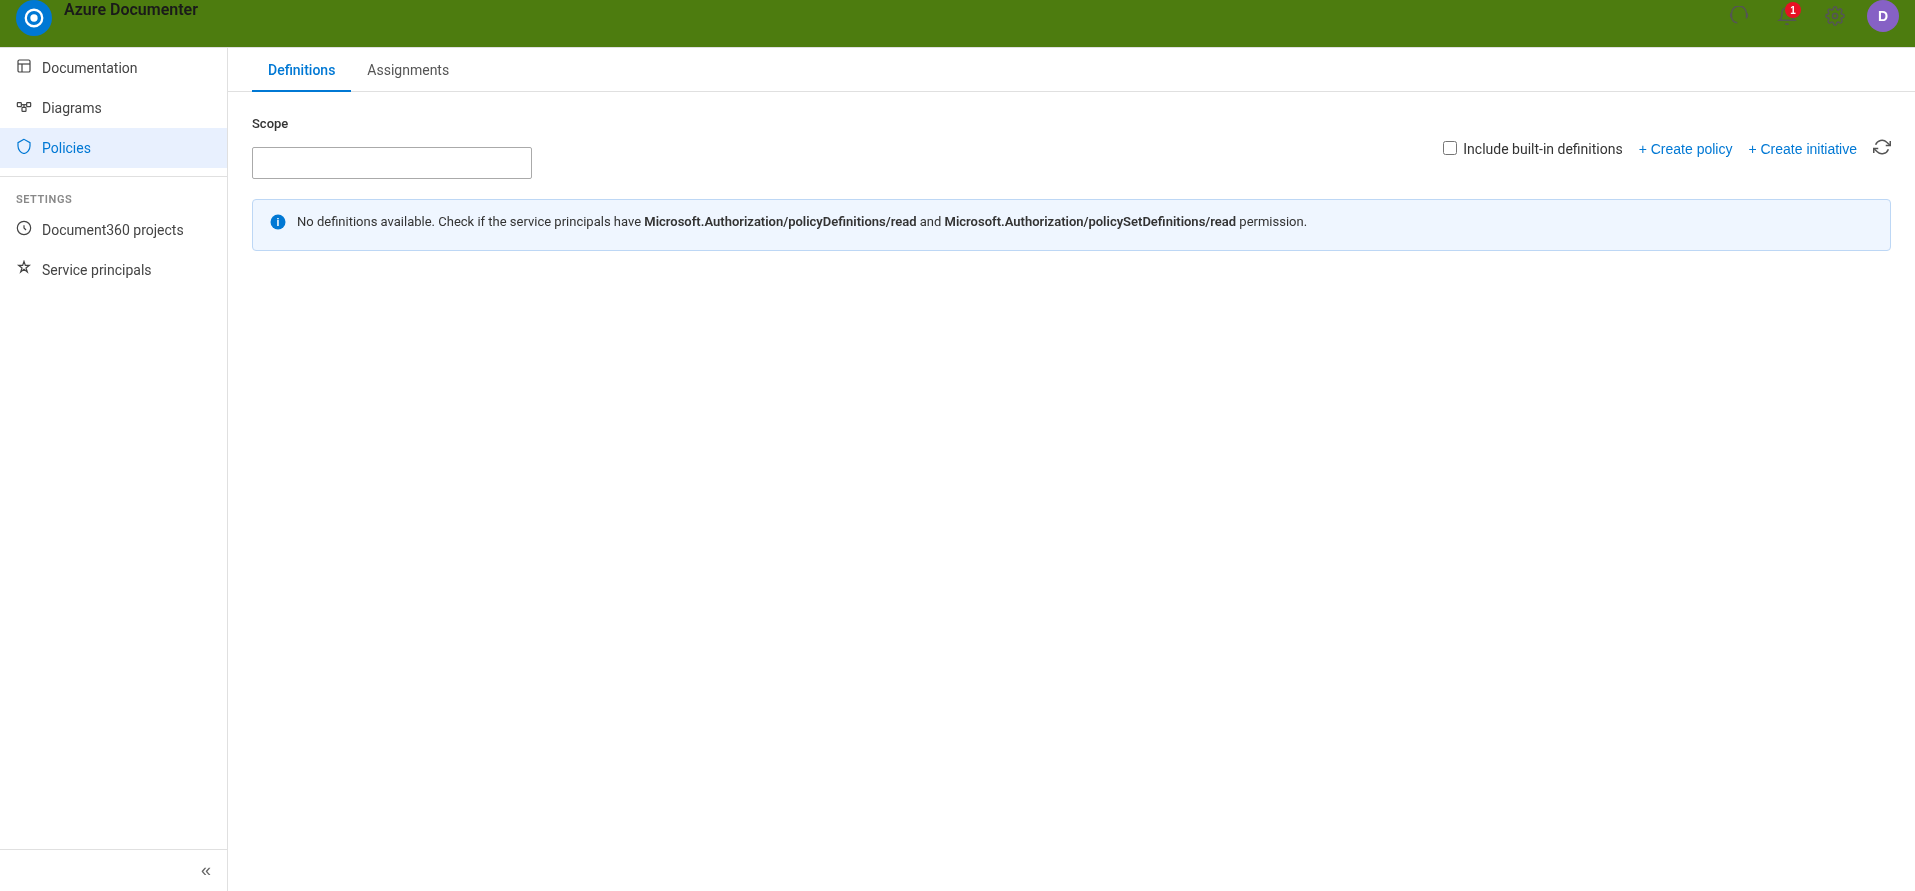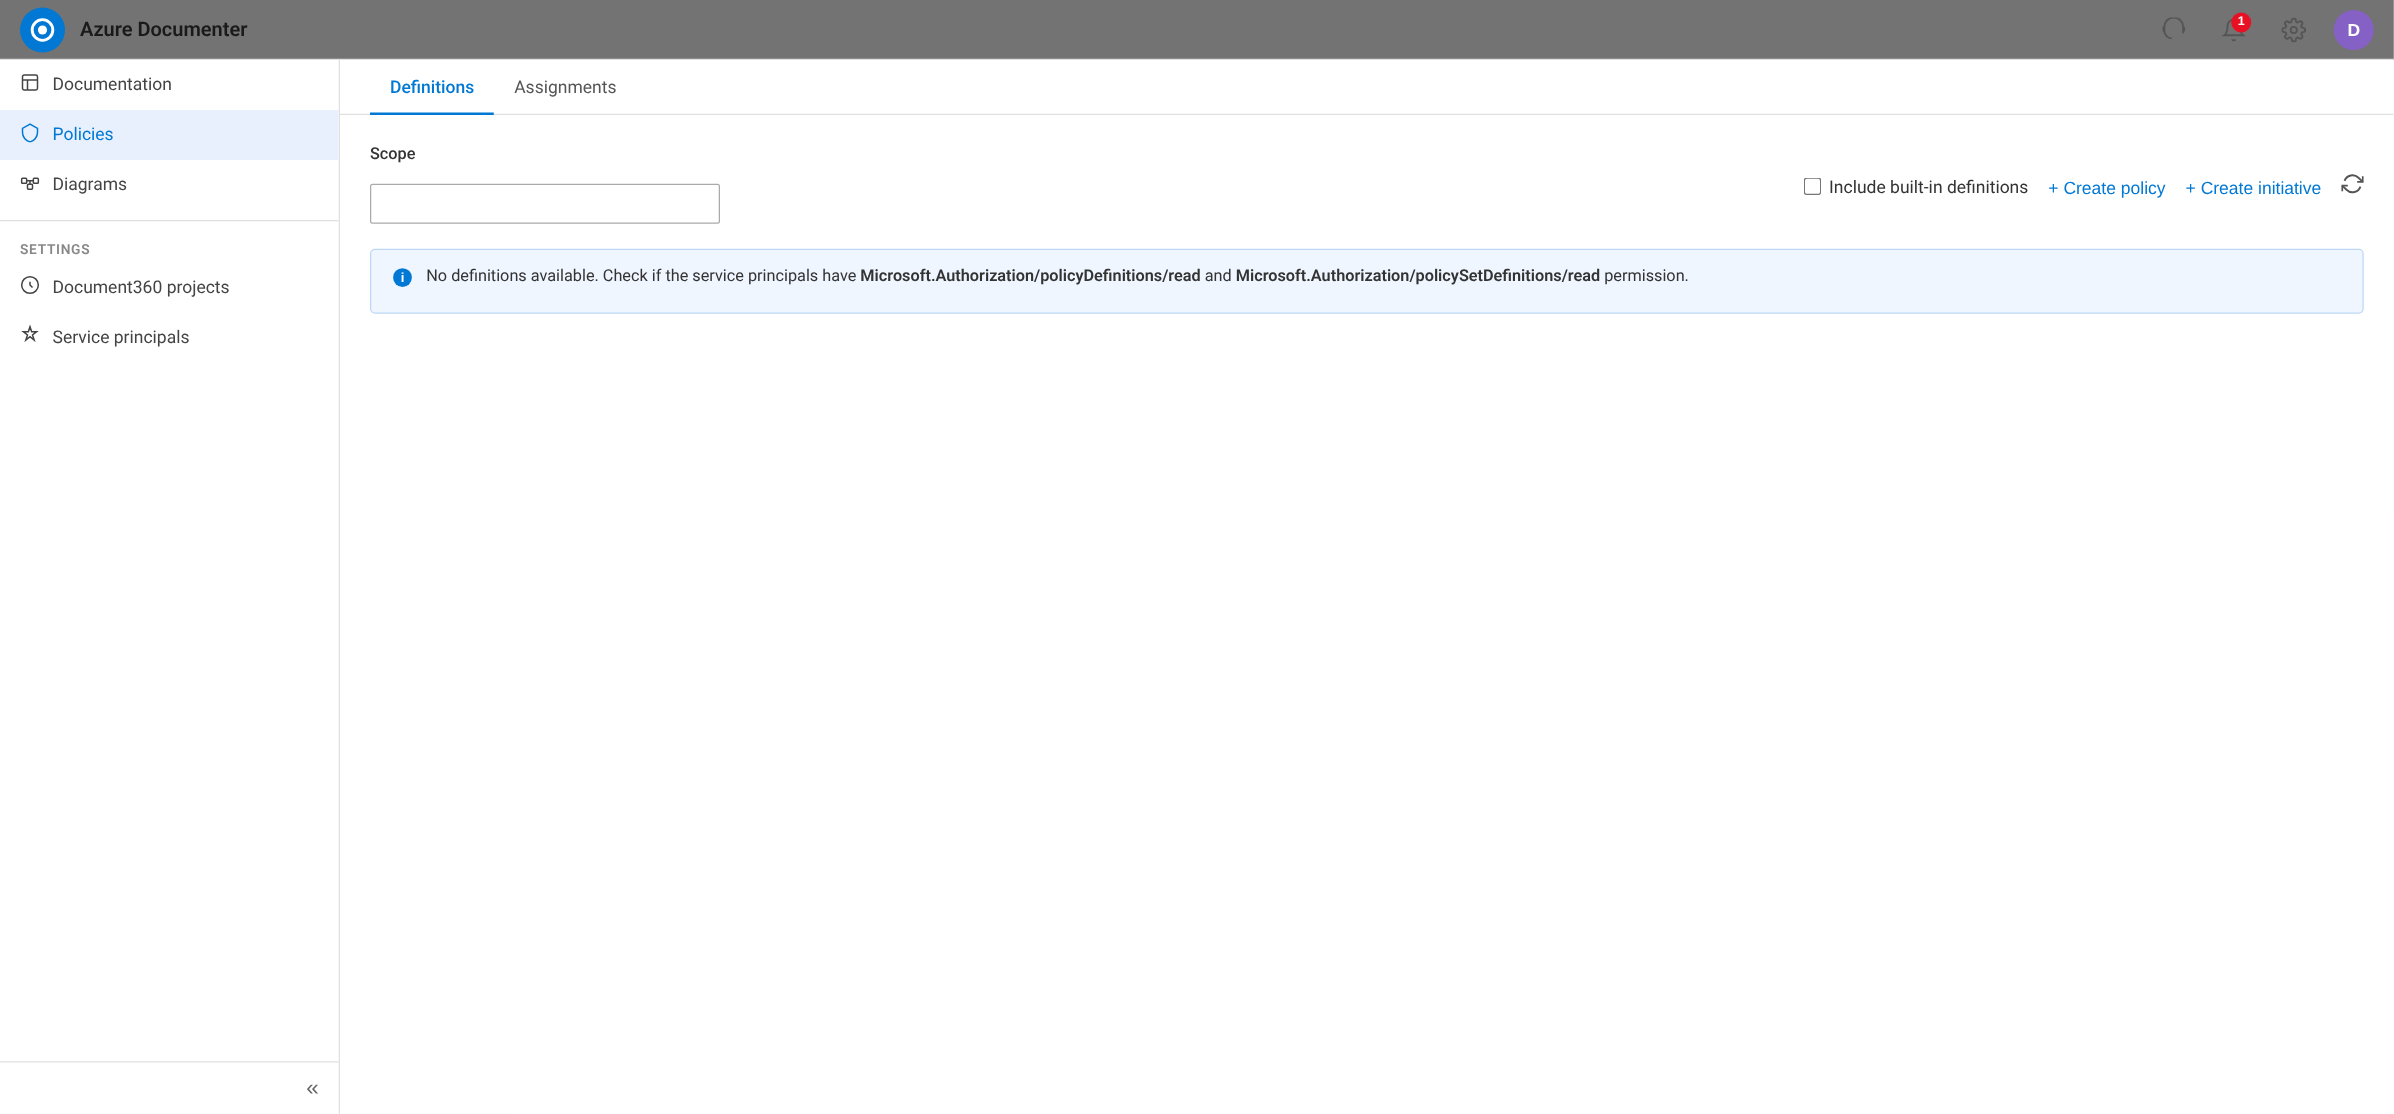--- a/index.html
+++ b/index.html
@@ -1,22 +1,22 @@
 <!DOCTYPE html>
 <html><head>
   <meta charset="utf-8">
   <style>
     * { box-sizing: border-box; margin: 0; padding: 0; }
     body { font-family: -apple-system, BlinkMacSystemFont, 'Segoe UI', Roboto, sans-serif; font-size: 14px; background: #f8f9fa; color: #333; display: flex; flex-direction: column; height: 100vh; overflow: hidden; }
 
     
     .header {
       display: flex;
-      align-items: center;
-      background: #737373;
+      align-items: flex-start;
+      background: #4d7c0f;
       border-bottom: 1px solid #e0e0e0;
       height: 48px;
       padding: 0 16px;
       flex-shrink: 0;
       z-index: 10;
     }
     .header-logo {
       width: 36px;
       height: 36px;
       background: #0078d4;
@@ -73,21 +73,21 @@
 
     
     .main-layout {
       display: flex;
       flex: 1;
       overflow: hidden;
     }
 
     
     .sidebar {
-      width: 272px;
+      width: 228px;
       background: #fff;
       border-right: 1px solid #e0e0e0;
       display: flex;
       flex-direction: column;
       flex-shrink: 0;
       overflow-y: auto;
     }
     .nav-item {
       display: flex;
       align-items: center;
@@ -292,39 +292,39 @@
       <div class="nav-item">
         <span class="nav-item-icon">
           <svg width="16" height="16" viewBox="0 0 24 24" fill="none" stroke="currentColor" stroke-width="1.8">
               <rect x="3" y="3" width="18" height="18" rx="2"></rect>
               <line x1="3" y1="9" x2="21" y2="9"></line>
               <line x1="9" y1="21" x2="9" y2="9"></line>
             </svg>
         </span>
         <span class="nav-item-label">Documentation</span>
       </div>
-      <div class="nav-item active">
-        <span class="nav-item-icon">
-          <svg width="16" height="16" viewBox="0 0 24 24" fill="none" stroke="#0078d4" stroke-width="1.8">
-              <path d="M12 2L3 7v5c0 5.25 3.75 10.15 9 11.35C17.25 22.15 21 17.25 21 12V7L12 2z"></path>
-            </svg>
-        </span>
-        <span class="nav-item-label">Policies</span>
-      </div>
       <div class="nav-item">
         <span class="nav-item-icon">
           <svg width="16" height="16" viewBox="0 0 24 24" fill="none" stroke="currentColor" stroke-width="1.8">
               <rect x="2" y="7" width="6" height="6" rx="1"></rect>
               <rect x="16" y="7" width="6" height="6" rx="1"></rect>
               <rect x="9" y="14" width="6" height="6" rx="1"></rect>
               <line x1="8" y1="10" x2="16" y2="10"></line>
               <line x1="12" y1="10" x2="12" y2="14"></line>
             </svg>
         </span>
         <span class="nav-item-label">Diagrams</span>
+      </div>
+      <div class="nav-item active">
+        <span class="nav-item-icon">
+          <svg width="16" height="16" viewBox="0 0 24 24" fill="none" stroke="#0078d4" stroke-width="1.8">
+              <path d="M12 2L3 7v5c0 5.25 3.75 10.15 9 11.35C17.25 22.15 21 17.25 21 12V7L12 2z"></path>
+            </svg>
+        </span>
+        <span class="nav-item-label">Policies</span>
       </div>
     </nav>
 
     <hr class="sidebar-divider">
     <div class="sidebar-section-label">SETTINGS</div>
 
     <nav>
       <div class="nav-item">
         <span class="nav-item-icon">
           <svg width="16" height="16" viewBox="0 0 24 24" fill="none" stroke="currentColor" stroke-width="1.8">

